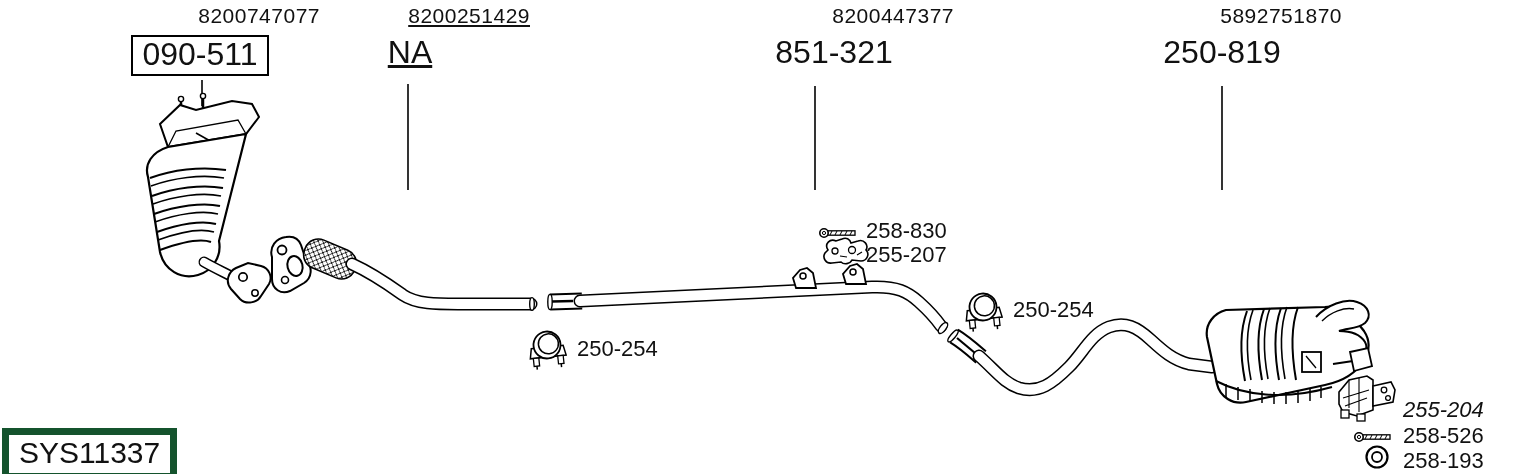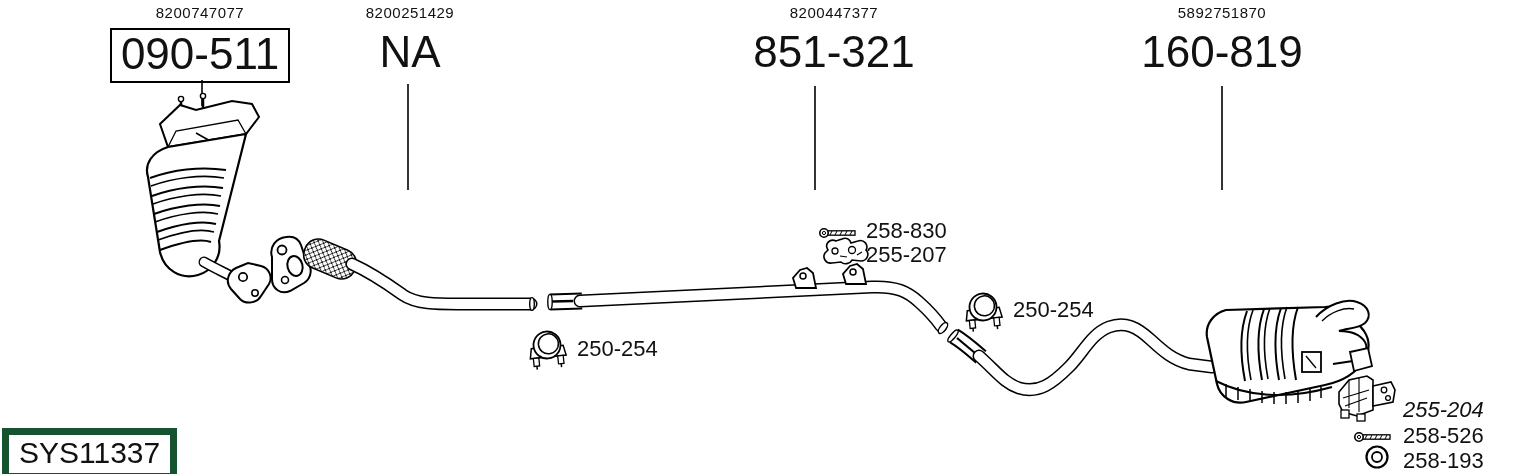--- a/index.html
+++ b/index.html
@@ -3,22 +3,22 @@
 <meta charset="utf-8">
 <style>
   html,body{margin:0;padding:0;background:#fff;}
   .stage{
     position:relative;width:1530px;height:474px;background:#ffffff;
     font-family:"Liberation Sans", sans-serif;color:#111;overflow:hidden;
   }
   .stage svg{position:absolute;left:0;top:0;}
   .lbl{position:absolute;white-space:nowrap;}
   .topcol{position:absolute;width:240px;text-align:center;top:4px;}
-  .oe{font-size:15px;line-height:1.15;letter-spacing:0.5px;}
-  .code{font-size:44px;line-height:1.1;margin-top:7px;}
+  .oe{font-size:21px;line-height:1.15;letter-spacing:0.5px;text-align:right;}
+  .code{font-size:32px;line-height:1.1;margin-top:7px;}
   .boxed{display:inline-block;border:2px solid #000;padding:0px 9px 2px 9px;}
   .hw{font-size:22px;line-height:1.05;}
   .sysbox{
     position:absolute;left:2px;top:428px;border:7px solid #14532d;
     font-size:30px;line-height:1.1;padding:1px 10px 4px 10px;background:#fff;
   }
   
   .o{fill:none;stroke:#000;stroke-width:13;stroke-linecap:round;}
   .i{fill:none;stroke:#fff;stroke-width:10;stroke-linecap:round;}
   .o16{fill:none;stroke:#000;stroke-width:17;stroke-linecap:butt;}
@@ -194,31 +194,31 @@
     <g>
       <circle cx="1377" cy="457" r="10.5" fill="none" stroke="#000" stroke-width="2.2"></circle>
       <circle cx="1377" cy="457" r="5" fill="none" stroke="#000" stroke-width="1.8"></circle>
     </g>
   </svg>
 
   <div class="topcol" style="left:80px;">
     <div class="oe">8200747077</div>
     <div class="code"><span class="boxed">090-511</span></div>
   </div>
-  <div class="topcol" style="left:290px;">
+  <div class="topcol" style="left:290px;text-decoration:underline;">
     <div class="oe">8200251429</div>
     <div class="code">NA</div>
   </div>
   <div class="topcol" style="left:714px;">
     <div class="oe">8200447377</div>
     <div class="code">851-321</div>
   </div>
   <div class="topcol" style="left:1102px;">
     <div class="oe">5892751870</div>
-    <div class="code">160-819</div>
+    <div class="code">250-819</div>
   </div>
 
   <div class="lbl hw" style="left:866px;top:219px;">258-830</div>
   <div class="lbl hw" style="left:866px;top:243px;">255-207</div>
   <div class="lbl hw" style="left:577px;top:337px;">250-254</div>
   <div class="lbl hw" style="left:1013px;top:298px;">250-254</div>
   <div class="lbl hw" style="left:1403px;top:398px;font-style:italic;">255-204</div>
   <div class="lbl hw" style="left:1403px;top:424px;">258-526</div>
   <div class="lbl hw" style="left:1403px;top:449px;">258-193</div>
 

